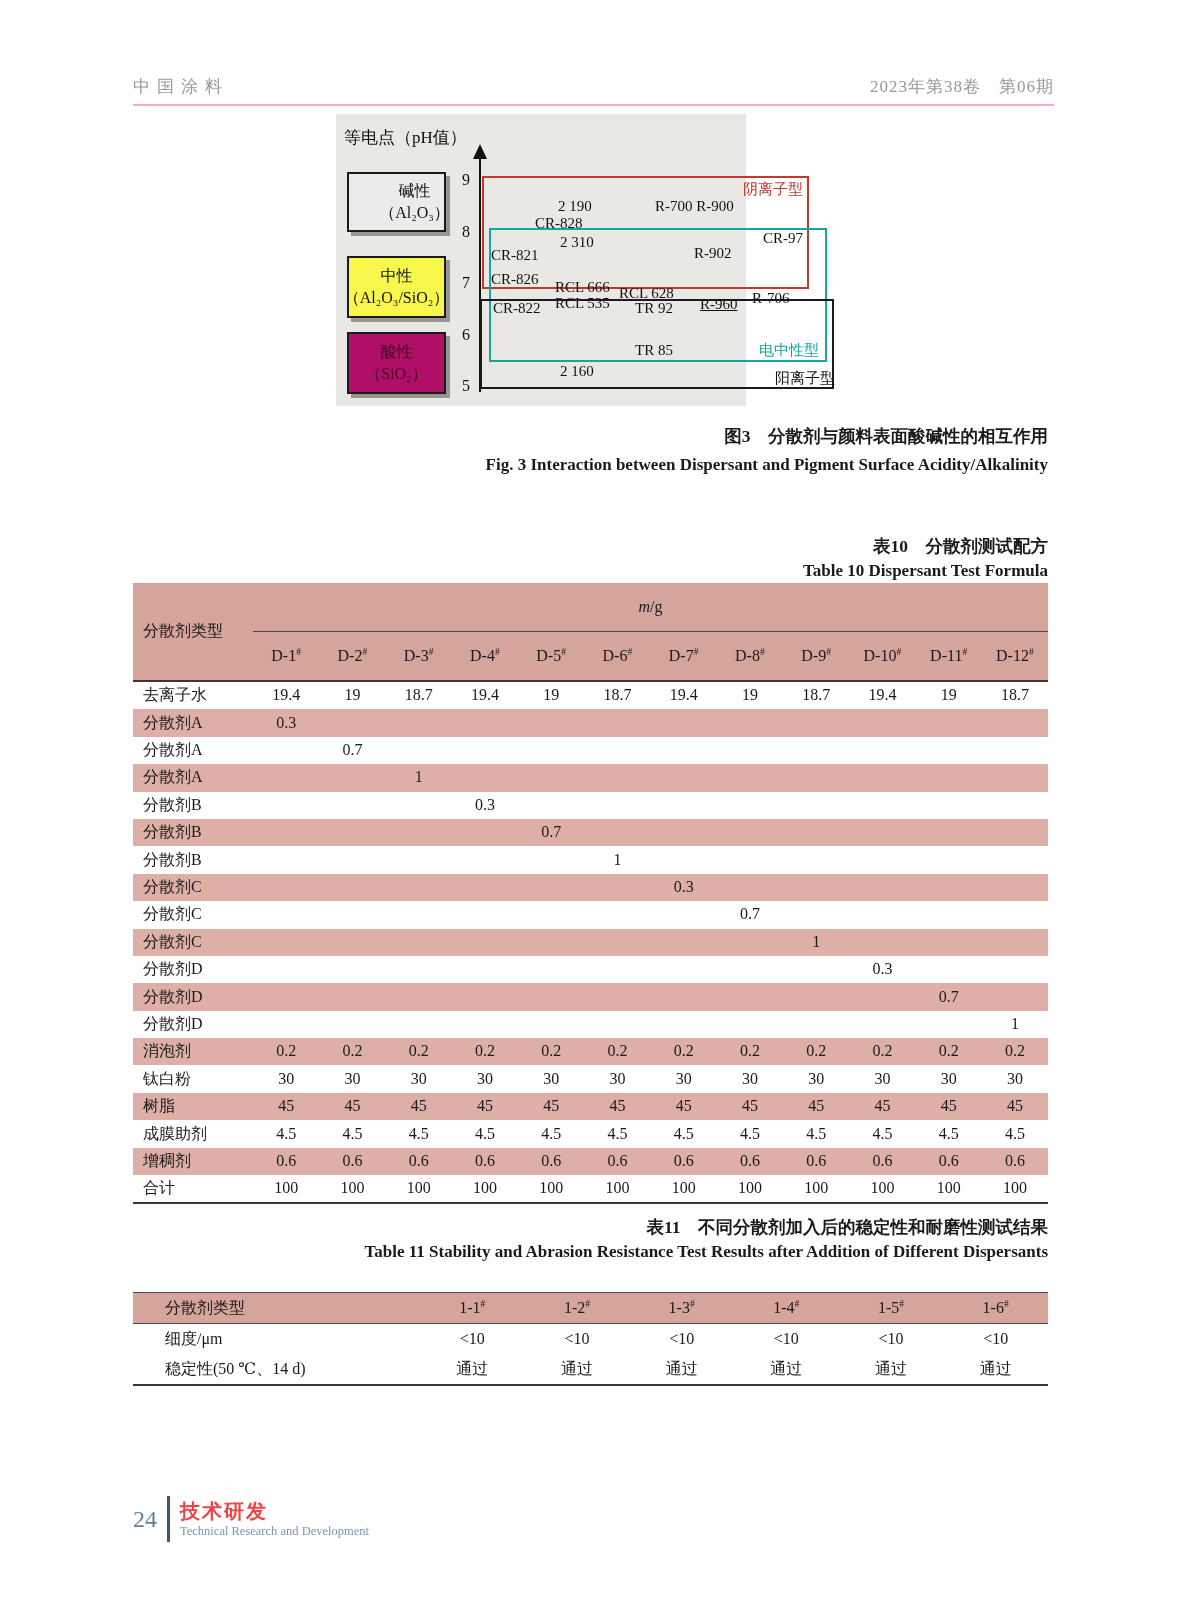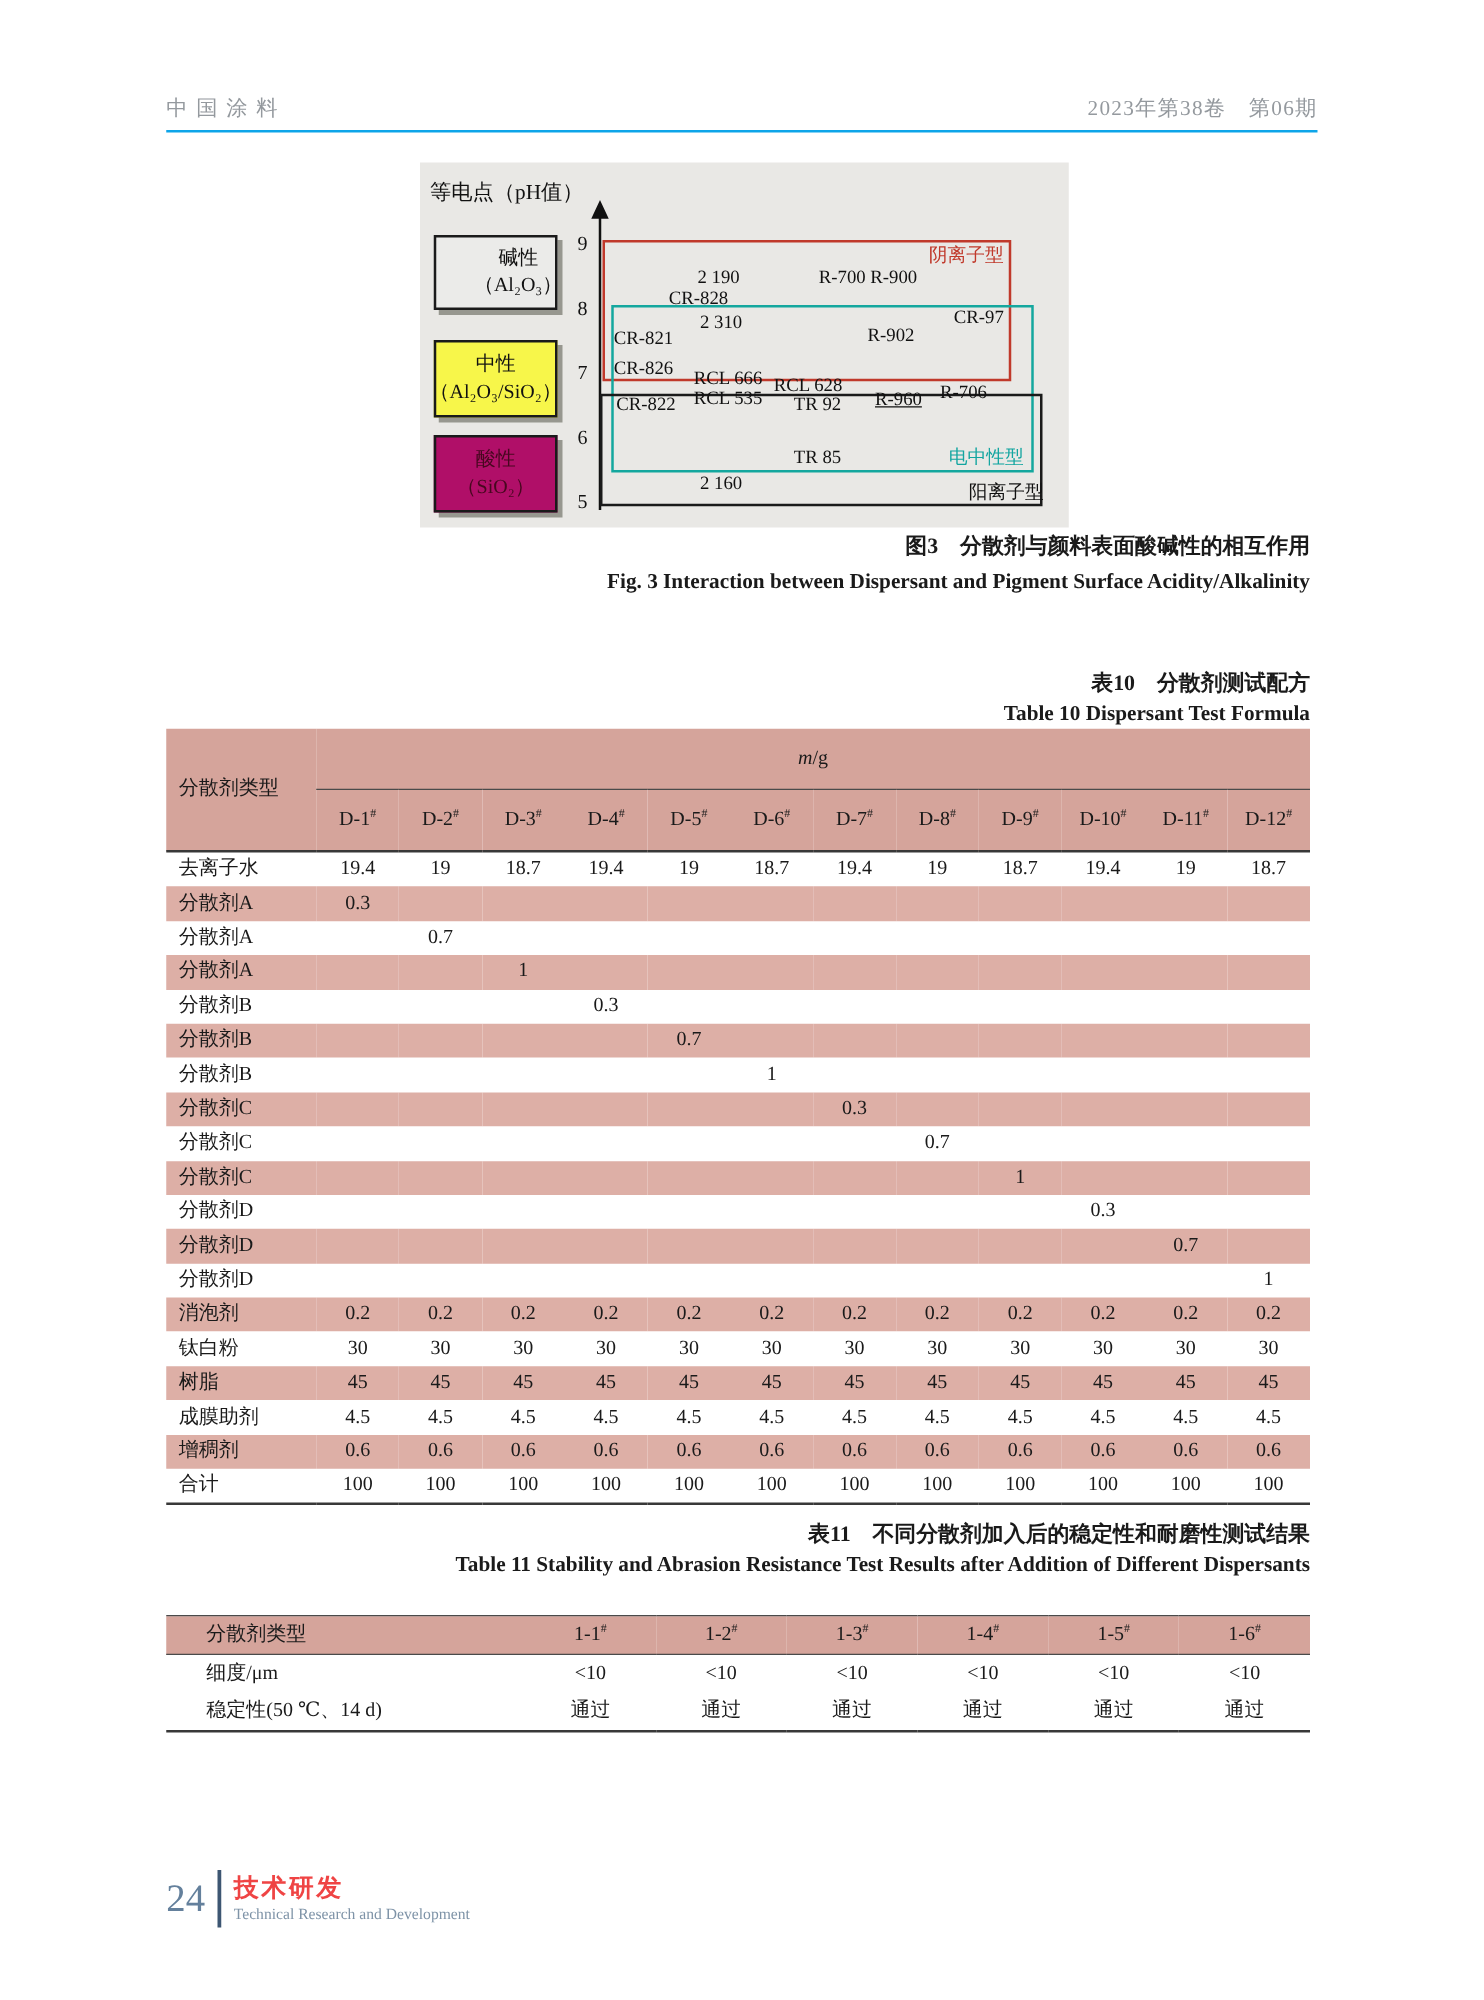--- a/index.html
+++ b/index.html
@@ -3,26 +3,26 @@
 <meta charset="utf-8">
 <style>
   html,body{margin:0;padding:0;}
   body{
     width:1187px;height:1600px;position:relative;background:#ffffff;
     font-family:"Liberation Serif","DejaVu Serif",serif;color:#1a1a1a;overflow:hidden;
   }
   
   .page-header{
     position:absolute;left:133px;top:72px;width:921px;height:32px;
-    border-bottom:2px solid #0ea5e9;color:#94999e;font-size:17px;
+    border-bottom:2px solid #f9a8d4;color:#94999e;font-size:17px;
   }
   .ph-left{position:absolute;left:0;bottom:6px;letter-spacing:7px;}
   .ph-right{position:absolute;right:0;bottom:6px;letter-spacing:1px;}
   
-  .figure{position:absolute;left:336px;top:130px;width:519px;height:292px;background:#e9e8e5;}
+  .figure{position:absolute;left:336px;top:114px;width:410px;height:292px;background:#e9e8e5;}
   .fig-title{position:absolute;left:8px;top:12px;font-size:17px;color:#111;}
   .cat-box{
     position:absolute;left:11px;width:99px;box-sizing:border-box;
     border:2px solid #1a1a1a;box-shadow:4px 4px 0 #97978f;
     display:flex;flex-direction:column;align-items:center;justify-content:center;
     font-size:16px;line-height:1.35;text-align:center;z-index:2;
   }
   .axis-line{position:absolute;left:143px;top:44px;width:2px;height:234px;background:#111;z-index:1;}
   .axis-arrow{position:absolute;left:137px;top:30px;width:0;height:0;
     border-left:7px solid transparent;border-right:7px solid transparent;border-bottom:15px solid #111;z-index:1;}
@@ -47,21 +47,21 @@
   #t10 tbody tr:last-child td{border-bottom:2px solid #383838;}
   #t10 .rlabel{text-align:left;padding-left:10px;}
   #t11{top:1292px;border-top:1px solid #4a4a4a;}
   #t11 th{background:#d5a49b;height:30px;border-bottom:1px solid #4a4a4a;}
   #t11 td{height:30px;}
   #t11 tbody tr.alt td{background:#ddafa6;}
   #t11 tbody tr:last-child td{border-bottom:2px solid #383838;}
   #t11 .rlabel,#t11 .rowhead{text-align:left;padding-left:32px;}
   
   .footer{position:absolute;left:133px;top:1496px;display:flex;align-items:center;}
-  .pnum{font-size:31px;color:#64809c;margin-right:10px;}
+  .pnum{font-size:24px;color:#64809c;margin-right:10px;}
   .vbar{width:3px;height:46px;background:#3d5672;margin-right:10px;}
   .fcn{font-size:20px;font-weight:700;color:#ef4444;letter-spacing:2px;line-height:1.2;}
   .fen{font-size:12.5px;color:#7e93a7;margin-top:1px;}
 </style>
 </head>
 <body>
 
 <div class="page-header">
   <span class="ph-left">中国涂料</span>
   <span class="ph-right">2023年第38卷　第06期</span>

